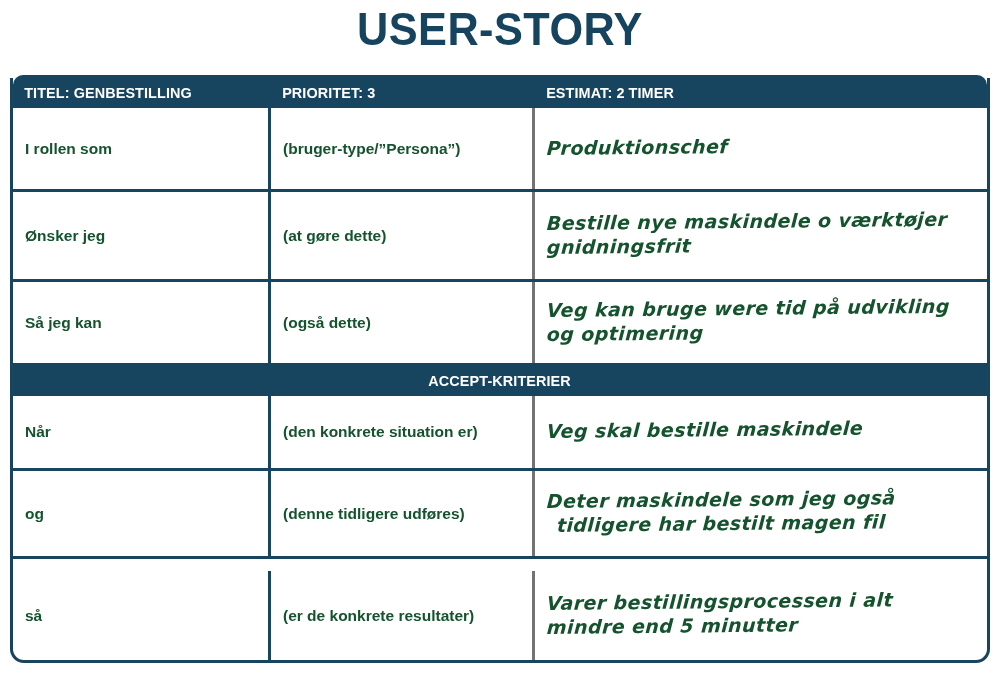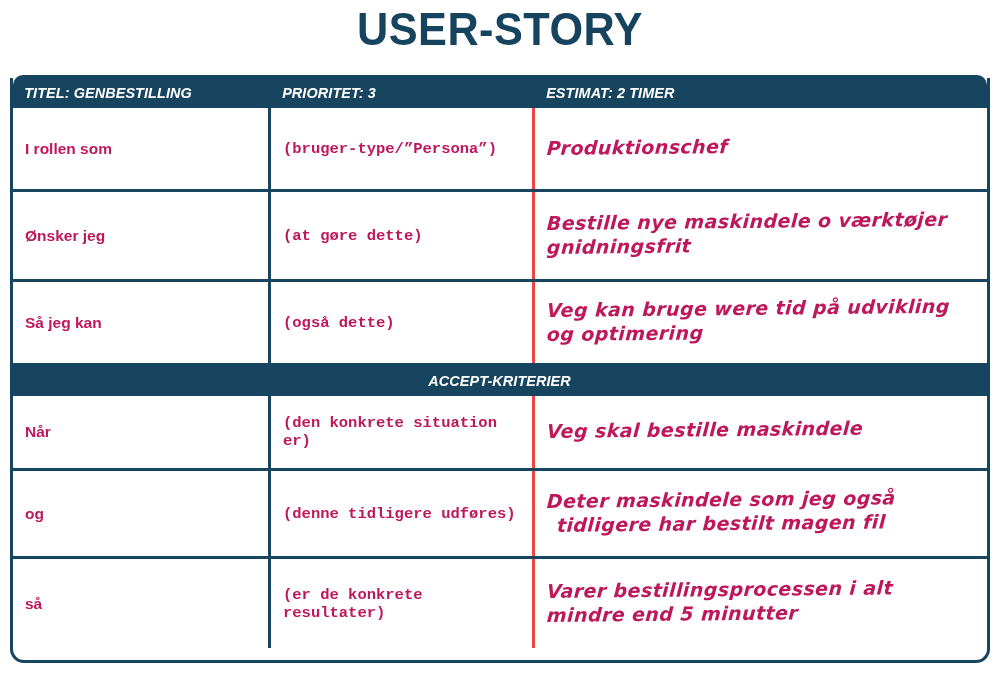--- a/index.html
+++ b/index.html
@@ -55,21 +55,20 @@
   
   .band {
     background: #17455f;
     color: #ffffff;
     display: flex;
     align-items: center;
     height: 30px;
     font-weight: bold;
     font-size: 15.5px;
     letter-spacing: 0.1px;
-    font-style: italic;
   }
   .band.top {
     border-radius: 10px 10px 0 0;
     position: relative;
     top: -3px;
     margin-bottom: -3px;
     height: 33px;
     padding-top: 3px;
   }
   .band .bc {
@@ -91,41 +90,40 @@
     transform: scaleX(0.93);
     transform-origin: center center;
     text-align: center;
   }
 
   
   .row {
     display: flex;
     border-bottom: 3px solid #17455f;
   }
-  .row.last { border-bottom: none; }
+  .row.last { border-bottom: none; margin-top: 12px; }
 
   .cell {
     padding: 8px 12px;
     display: flex;
     align-items: center;
-    color: #be185d;
+    color: #14532d;
     overflow: hidden;
   }
   .cell.c1 {
     width: 258px;
     border-right: 3px solid #17455f;
     font-weight: bold;
     font-size: 15.5px;
   }
   .cell.c2 {
     width: 264px;
-    border-right: 3px solid #ef4444;
+    border-right: 3px solid #737373;
     font-weight: bold;
     font-size: 15.5px;
-    font-family: Liberation Mono, monospace;
   }
   .cell.c3 {
     flex: 1;
     font-family: "DejaVu Sans", sans-serif;
     font-weight: bold;
     font-size: 19px;
     font-style: italic;
     line-height: 1.22;
     letter-spacing: 0.4px;
     align-items: center;

